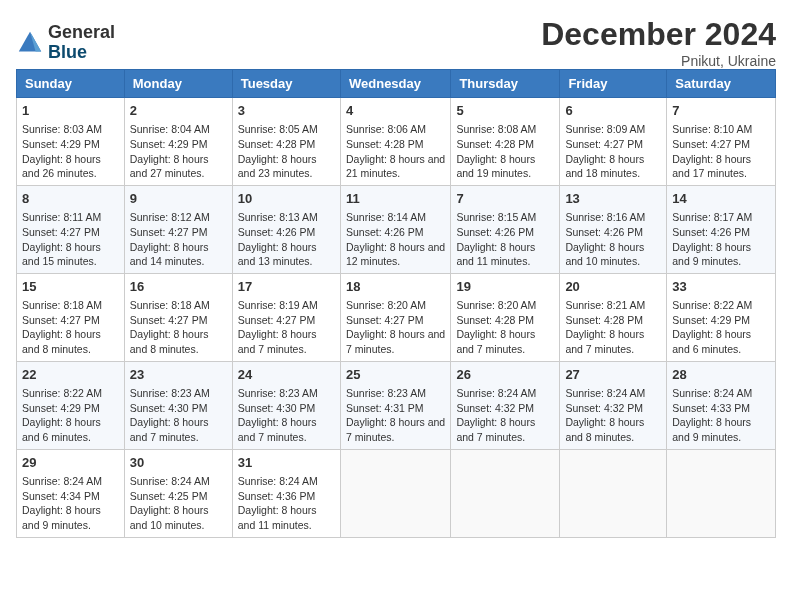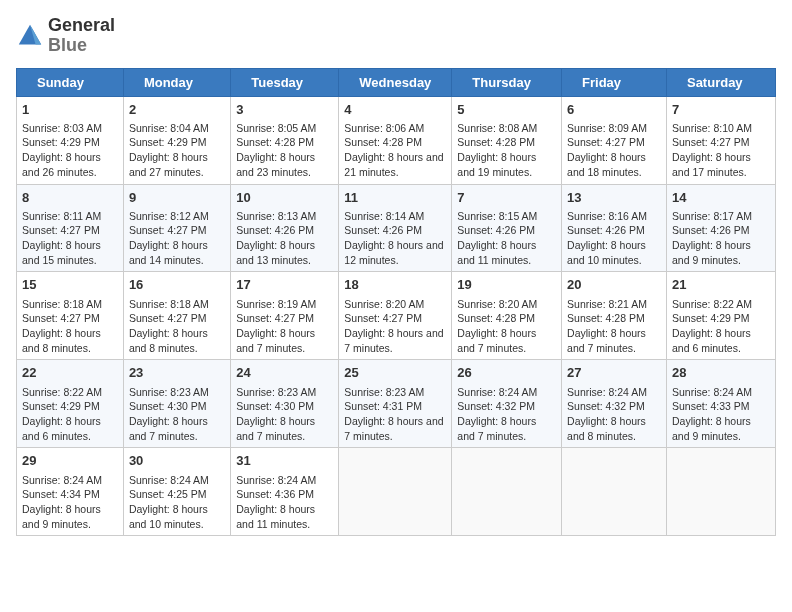--- a/index.html
+++ b/index.html
@@ -7,40 +7,40 @@
       font-family: Arial, sans-serif;
       background: #fff;
       width: 792px;
       min-height: 612px;
       padding: 16px;
     }
     .header {
       display: flex;
       justify-content: space-between;
       align-items: center;
-      margin-bottom: 12px;
+      margin-bottom: 0;
     }
     .logo {
       display: flex;
       align-items: center;
     }
     .logo-text {
       display: flex;
       flex-direction: column;
       line-height: 1.1;
     }
     .logo-general {
       font-size: 18px;
       font-weight: bold;
       color: #333;
     }
     .logo-blue {
       font-size: 18px;
       font-weight: bold;
-      color: #737373;
+      color: #0c4a6e;
     }
     .logo-icon {
       width: 28px;
       height: 28px;
       margin-right: 4px;
     }
     .title-block {
       text-align: right;
     }
     .month-title {
@@ -54,21 +54,21 @@
     }
     .calendar {
       width: 100%;
       border-collapse: collapse;
     }
     .calendar th {
       background-color: #3a7abf;
       color: #fff;
       font-size: 13px;
       font-weight: bold;
-      padding: 6px 20px;
+      padding: 6px 8px;
       text-align: left;
       border: 1px solid #2e6aad;
     }
     .calendar td {
       vertical-align: top;
       border: 1px solid #ccc;
       padding: 4px 5px;
       width: 113px;
       min-height: 80px;
       background: #fff;
@@ -99,20 +99,24 @@
   <div class="logo">
     <svg class="logo-icon" viewBox="0 0 40 40" xmlns="http://www.w3.org/2000/svg">
       <polygon points="20,4 36,32 4,32" fill="#3a7abf"></polygon>
       <polygon points="20,4 36,32 28,32" fill="#5b9fd4"></polygon>
     </svg>
     <div class="logo-text">
       <span class="logo-general">General</span>
       <span class="logo-blue">Blue</span>
     </div>
   </div>
+  <div class="title-block">
+    <div class="month-title">December 2024</div>
+    <div class="subtitle">Pnikut, Ukraine</div>
+  </div>
 </div>
 
 <table class="calendar">
   <thead>
     <tr>
     <th>Sunday</th>
         <th>Monday</th>
         <th>Tuesday</th>
         <th>Wednesday</th>
         <th>Thursday</th>
@@ -240,21 +244,21 @@
           <div>Sunset: 4:28 PM</div>
           <div>Daylight: 8 hours and 7 minutes.</div>
         </td>
         <td>
           <span class="day-number">20</span>
           <div>Sunrise: 8:21 AM</div>
           <div>Sunset: 4:28 PM</div>
           <div>Daylight: 8 hours and 7 minutes.</div>
         </td>
         <td>
-          <span class="day-number">21</span>
+          <span class="day-number">33</span>
           <div>Sunrise: 8:22 AM</div>
           <div>Sunset: 4:29 PM</div>
           <div>Daylight: 8 hours and 6 minutes.</div>
         </td>
       </tr>
       <tr>
         <td>
           <span class="day-number">22</span>
           <div>Sunrise: 8:22 AM</div>
           <div>Sunset: 4:29 PM</div>

